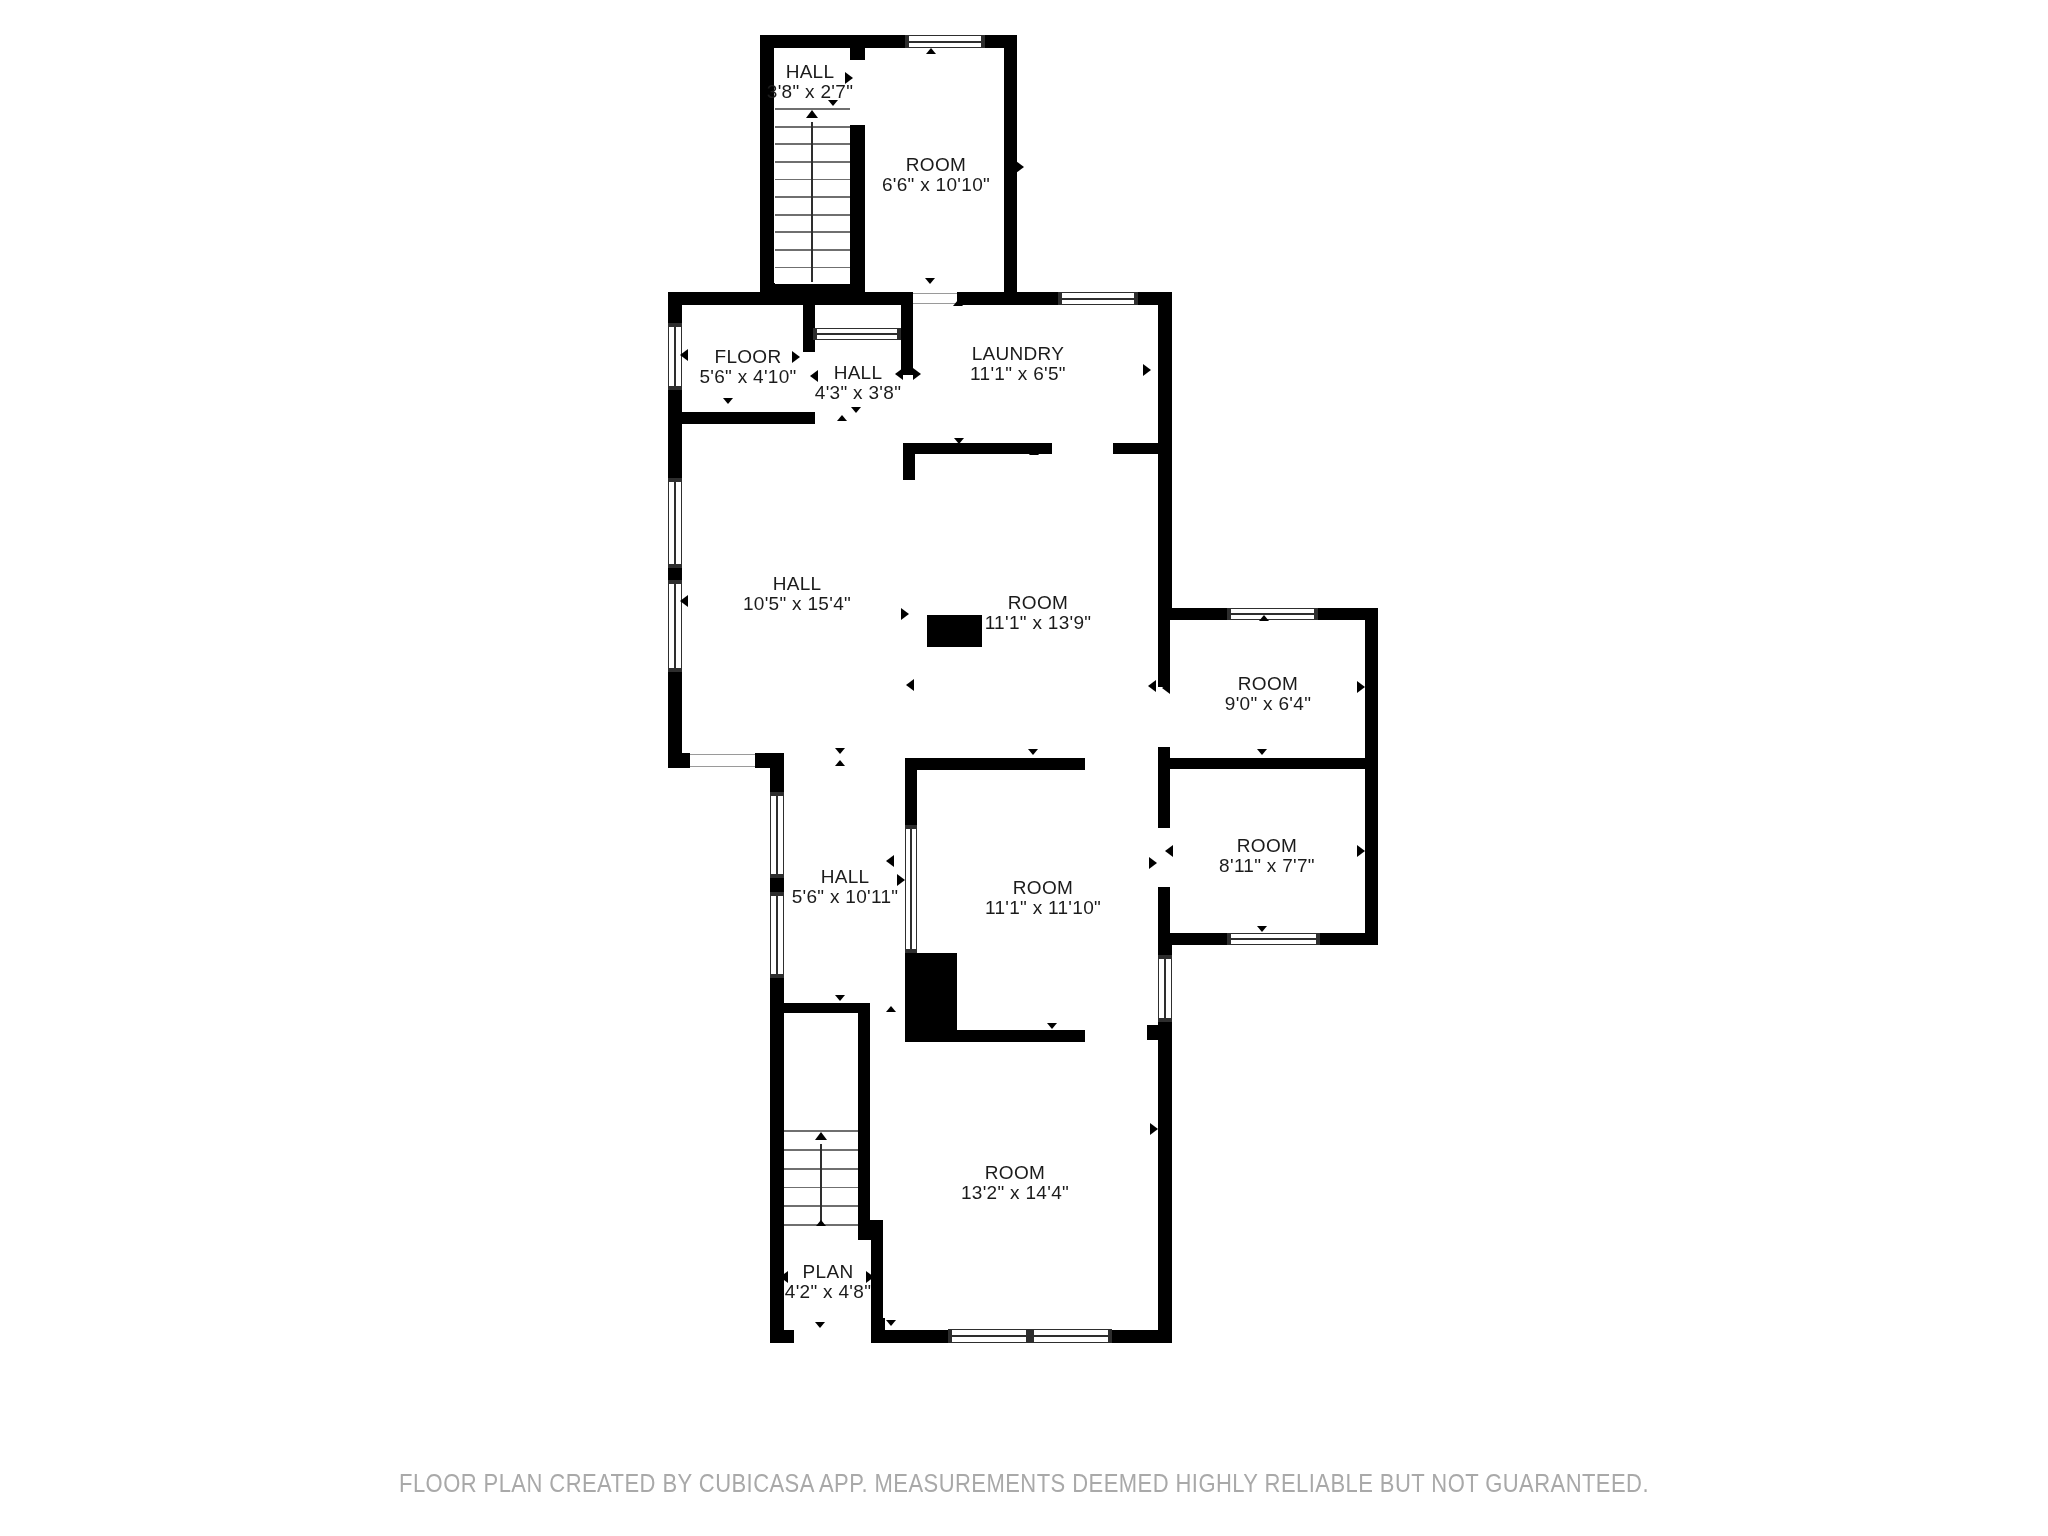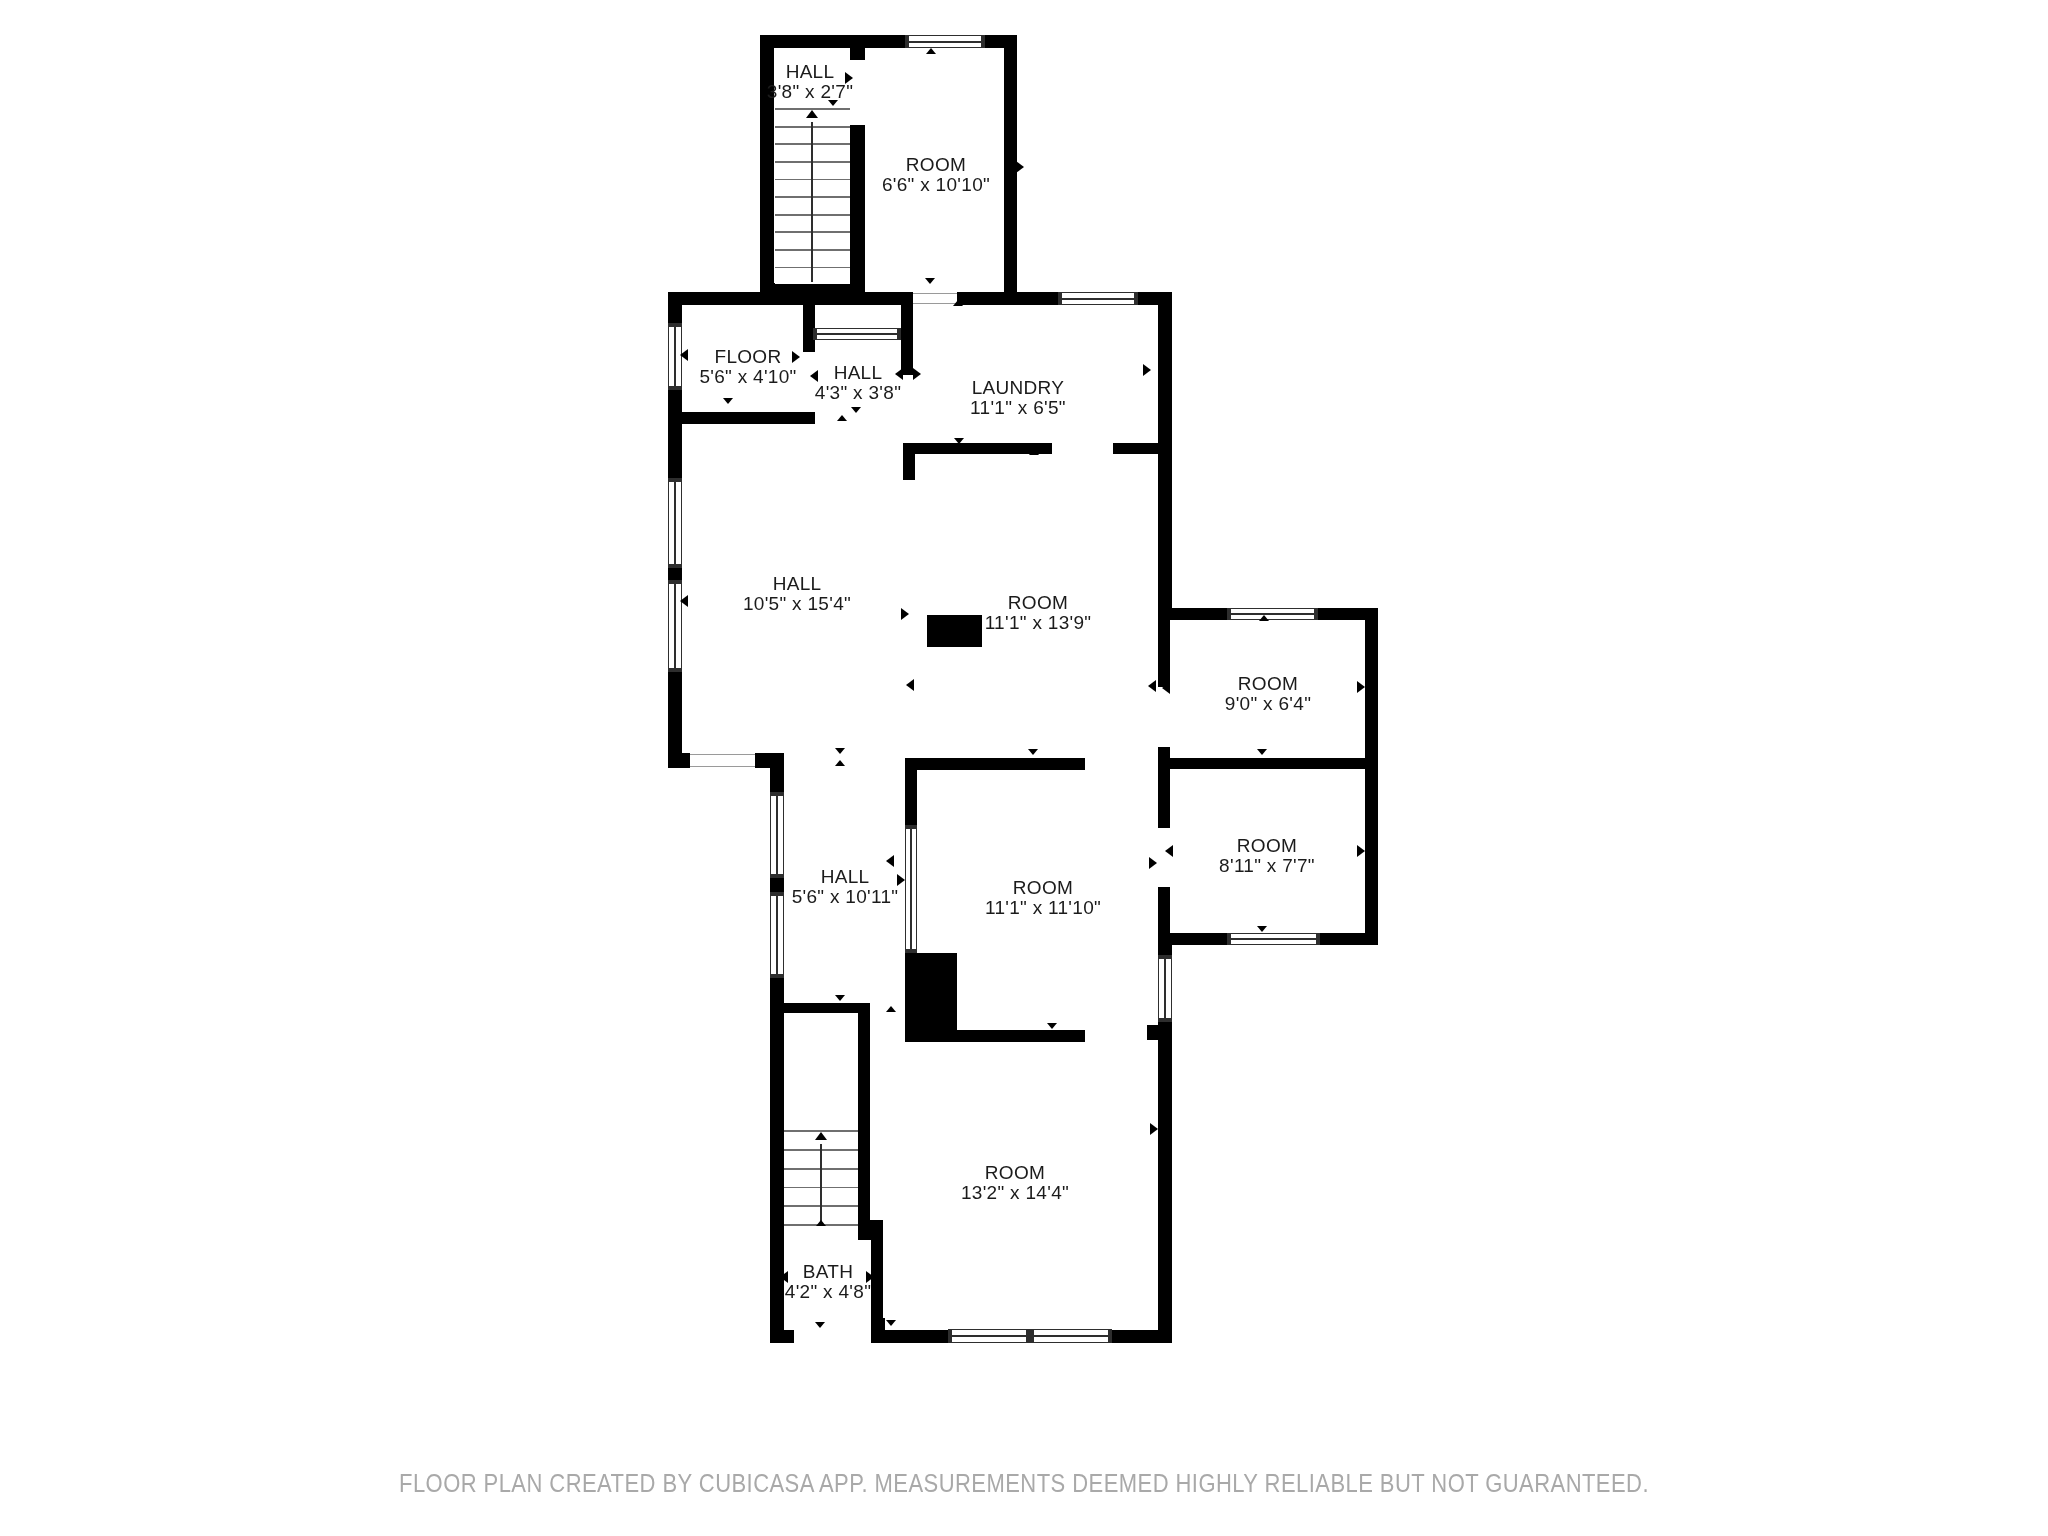--- a/index.html
+++ b/index.html
@@ -189,21 +189,21 @@
     <div>6'6" x 10'10"</div>
   </div>
   <div class="lbl" style="left:748px;top:367px">
     <div>FLOOR</div>
     <div>5'6" x 4'10"</div>
   </div>
   <div class="lbl" style="left:858px;top:383px">
     <div>HALL</div>
     <div>4'3" x 3'8"</div>
   </div>
-  <div class="lbl" style="left:1018px;top:398px">
+  <div class="lbl" style="left:1018px;top:364px">
     <div>LAUNDRY</div>
     <div>11'1" x 6'5"</div>
   </div>
   <div class="lbl" style="left:797px;top:594px">
     <div>HALL</div>
     <div>10'5" x 15'4"</div>
   </div>
   <div class="lbl" style="left:1038px;top:613px">
     <div>ROOM</div>
     <div>11'1" x 13'9"</div>
@@ -222,18 +222,18 @@
   </div>
   <div class="lbl" style="left:1043px;top:898px">
     <div>ROOM</div>
     <div>11'1" x 11'10"</div>
   </div>
   <div class="lbl" style="left:1015px;top:1183px">
     <div>ROOM</div>
     <div>13'2" x 14'4"</div>
   </div>
   <div class="lbl" style="left:828px;top:1282px">
-    <div>BATH</div>
+    <div>PLAN</div>
     <div>4'2" x 4'8"</div>
   </div>
 
   <div id="footer">FLOOR PLAN CREATED BY CUBICASA APP. MEASUREMENTS DEEMED HIGHLY RELIABLE BUT NOT GUARANTEED.</div>
 </div>
 
 </body></html>

